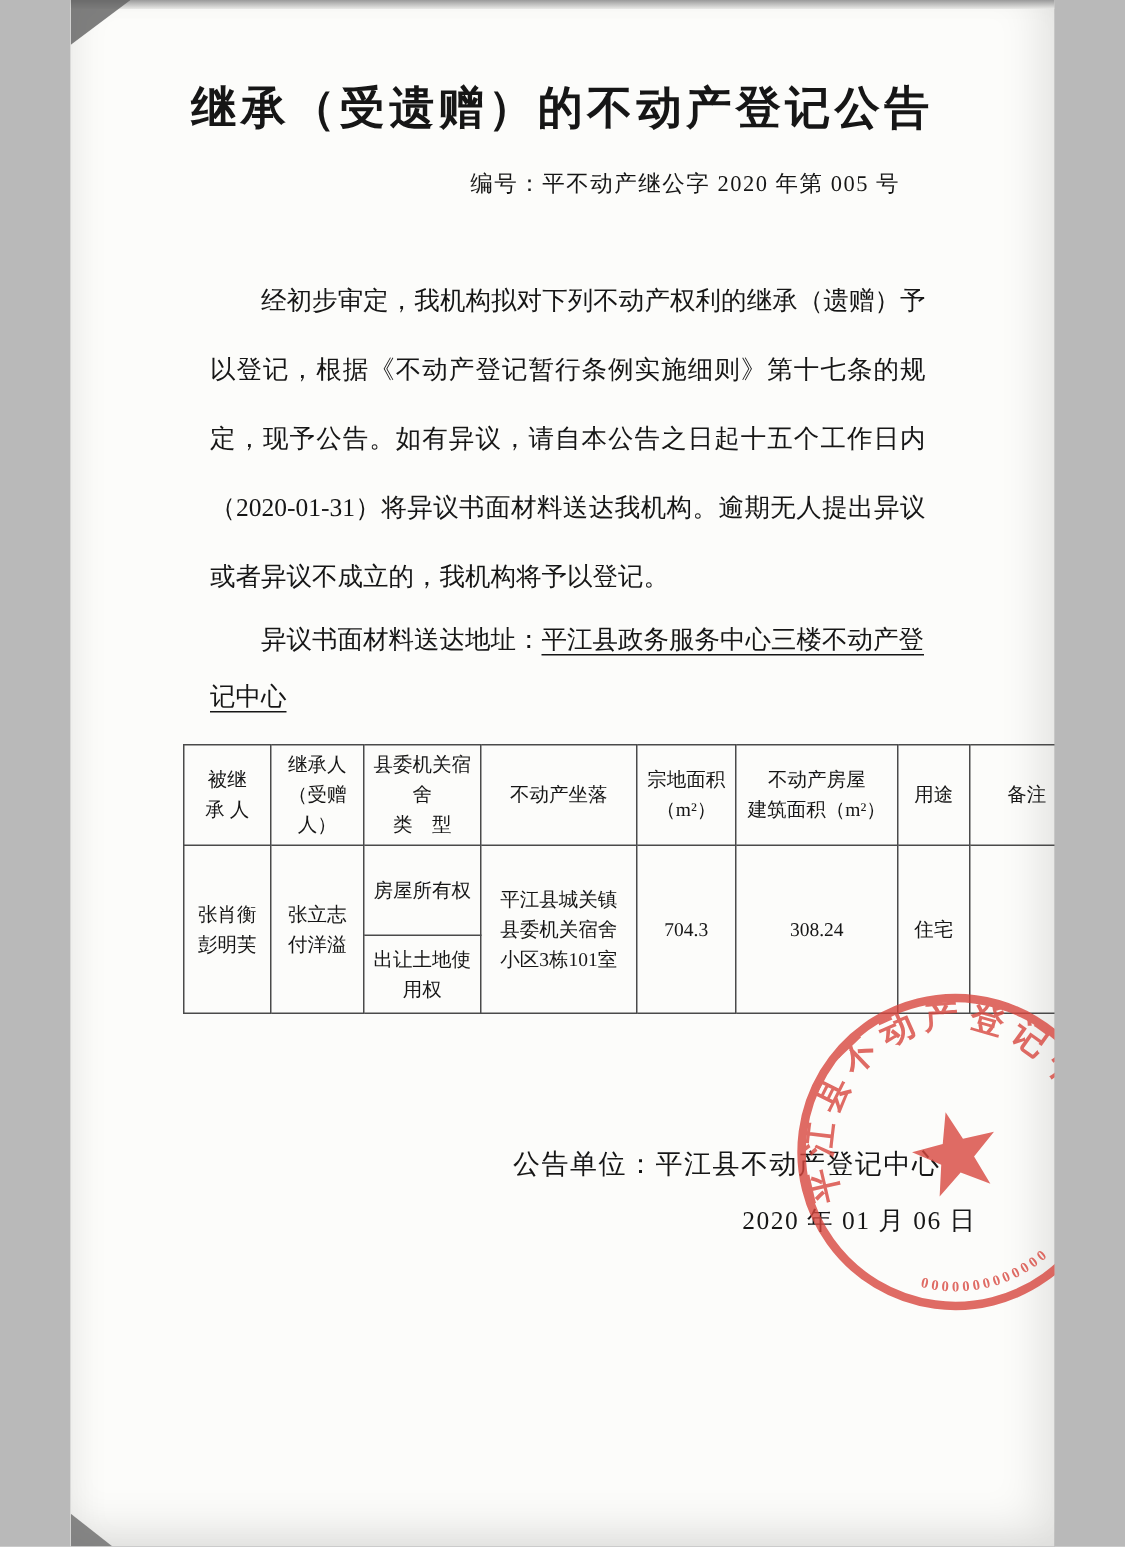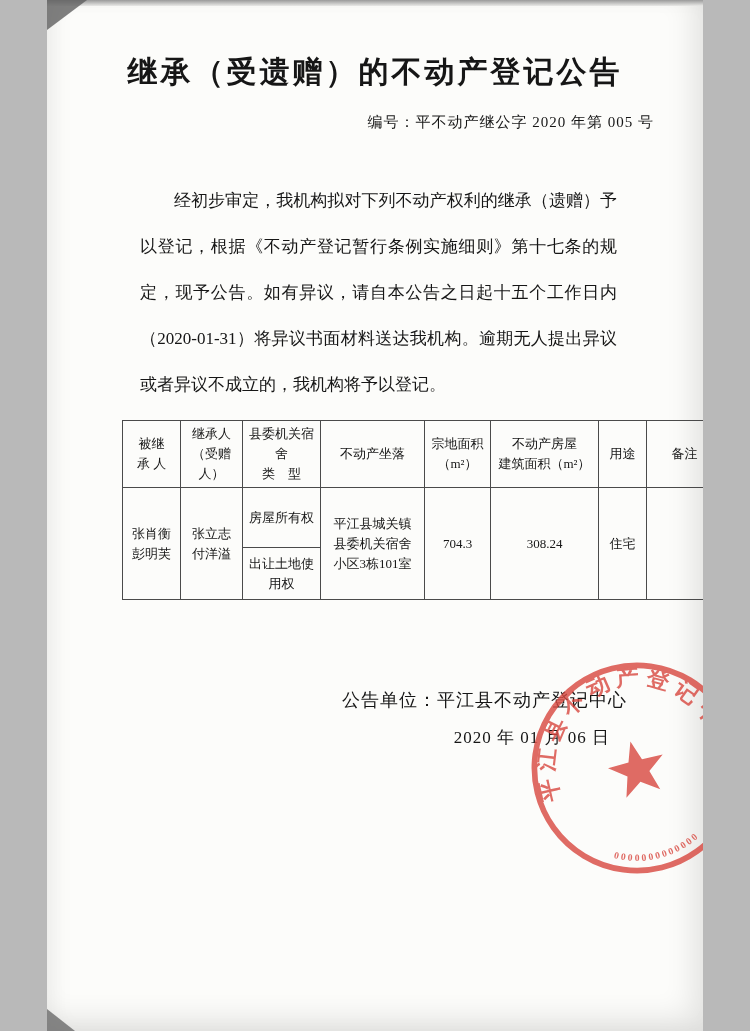--- a/index.html
+++ b/index.html
@@ -6,52 +6,53 @@
   .scan{position:relative;width:656px;height:1031px;margin:0 auto;background:#fcfcfa;
         font-family:"Liberation Serif","DejaVu Serif",serif;color:#161616;overflow:hidden;
         box-shadow:inset -10px -12px 28px rgba(0,0,0,.10), inset 10px 0 20px rgba(0,0,0,.04);}
   .edge-top{position:absolute;top:0;left:0;right:0;height:6px;
         background:linear-gradient(#9a9a9a,#e9e9e7);}
   .notch-tl{position:absolute;top:0;left:0;width:40px;height:30px;background:#5f5f5f;
         clip-path:polygon(0 0,100% 0,0 100%);opacity:.8;}
   .notch-bl{position:absolute;bottom:0;left:0;width:28px;height:22px;background:#6a6a6a;
         clip-path:polygon(0 0,0 100%,100% 100%);opacity:.8;}
   h1.title{margin:52px 0 0;text-align:center;font-size:30px;font-weight:bold;letter-spacing:3px;}
-  .doc-number{margin-top:20px;text-align:right;padding-right:49px;font-size:15px;letter-spacing:1px;}
+  .doc-number{margin-top:20px;text-align:right;padding-right:103px;font-size:15px;letter-spacing:1px;}
   .body-para{margin:46px 86px 0 93px;font-size:17px;line-height:46px;text-align:justify;
         text-indent:2em;}
   .addr-line{margin:0 86px 0 93px;font-size:17px;line-height:38px;text-indent:2em;}
   .contact-line{margin:0 86px 0 93px;font-size:17px;line-height:34px;text-indent:2em;}
   .ul{text-decoration:underline;text-underline-offset:4px;}
   table.notice{margin:12px 0 0 75px;border-collapse:collapse;width:600px;font-size:13px;
         table-layout:fixed;}
   table.notice th,table.notice td{border:1px solid #4a4a4a;padding:3px 4px;text-align:center;
         vertical-align:middle;white-space:pre-line;line-height:1.55;font-weight:400;
         overflow:hidden;}
   tr.hdr{height:64px;} tr.r1{height:60px;} tr.r2{height:52px;}
   .footer-issuer{margin-top:88px;text-align:right;padding-right:76px;font-size:18px;letter-spacing:1px;}
-  .footer-date{margin-top:14px;text-align:right;padding-right:93px;font-size:17px;letter-spacing:1px;}
+  .footer-date{margin-top:14px;text-align:right;padding-right:52px;font-size:17px;letter-spacing:1px;}
   .seal{position:absolute;left:476px;top:654px;width:228px;height:228px;
         transform:rotate(-14deg);opacity:.8;pointer-events:none;}
   .seal text{font-family:"Liberation Serif","DejaVu Serif",serif;font-weight:bold;}
 </style>
 </head>
 <body>
 
 <div class="scan">
   <div class="edge-top"></div>
   <div class="notch-tl"></div>
   <div class="notch-bl"></div>
 
   <h1 class="title">继承（受遗赠）的不动产登记公告</h1>
 
   <div class="doc-number">编号：平不动产继公字 2020 年第 005 号</div>
 
   <p class="body-para">经初步审定，我机构拟对下列不动产权利的继承（遗赠）予以登记，根据《不动产登记暂行条例实施细则》第十七条的规定，现予公告。如有异议，请自本公告之日起十五个工作日内（2020-01-31）将异议书面材料送达我机构。逾期无人提出异议或者异议不成立的，我机构将予以登记。</p>
 
+  <p class="addr-line"><span>异议书面材料送达地址：</span><span class="ul">平江县政务服务中心三楼不动产登记中心</span></p>
 
 
   <table class="notice">
     <colgroup>
       <col style="width:58px">
         <col style="width:62px">
         <col style="width:78px">
         <col style="width:104px">
       <col style="width:66px">
         <col style="width:108px">

